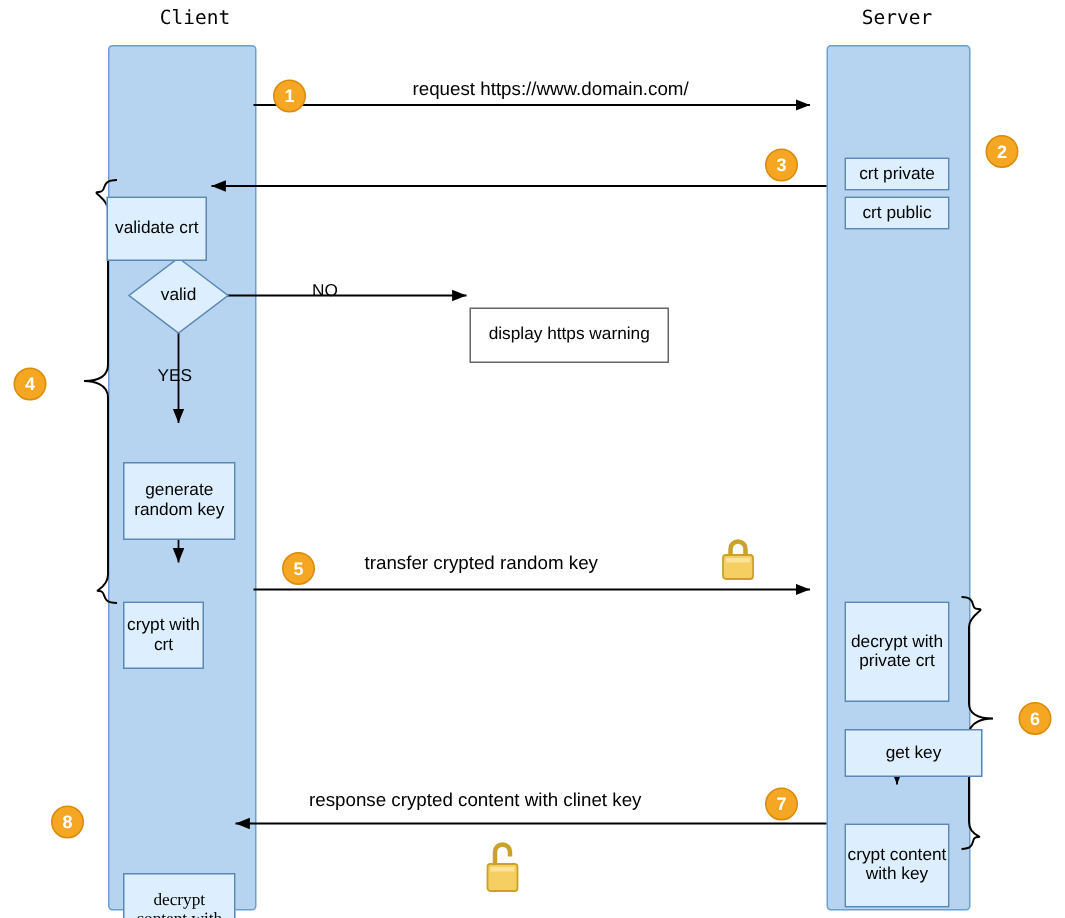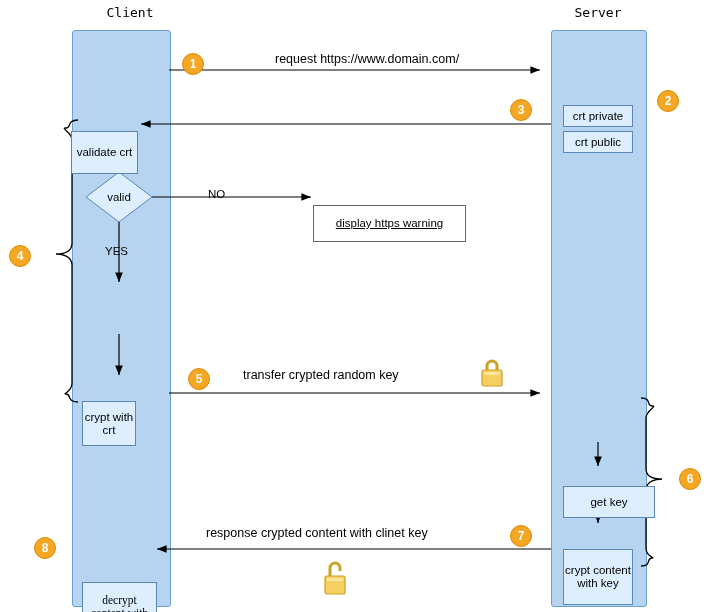--- a/index.html
+++ b/index.html
@@ -144,27 +144,29 @@
     <path d="M78,120 C66,120 72,128 66,128 C60,128 72,132 72,140 L72,243 C72,253 62,254 56,254 C62,254 72,256 72,265 L72,383 C72,392 62,394 66,394 C72,394 66,402 78,402" fill="none" stroke="#000" stroke-width="1.3"></path>
 
     <path d="M641,398 C652,398 646,406 652,406 C658,406 646,410 646,418 L646,469 C646,478 656,479 662,479 C656,479 646,481 646,490 L646,548 C646,557 656,558 652,558 C646,558 652,566 641,566" fill="none" stroke="#000" stroke-width="1.3"></path>
   </svg>
 
   <div class="diamond-wrap" style="left:86px; top:172px; width:66px; height:50px;">
     <div class="diamond-label">valid</div>
   </div>
 
   <div class="node" style="left:71px; top:105px; width:67px; height:43px;">validate crt</div>
+  <div class="node" style="left:82px; top:282px; width:75px; height:52px;">generate random key</div>
   <div class="node" style="left:82px; top:375px; width:54px; height:45px;">crypt with crt</div>
   <div class="node" style="left:82px; top:556px; width:75px; height:62px;font-family:Liberation Serif, serif;">decrypt content with key</div>
 
-  <div class="node white" style="left:313px; top:179px; width:153px; height:37px;text-decoration:underline;">display https warning</div>
+  <div class="node white" style="left:313px; top:179px; width:133px; height:37px;">display https warning</div>
 
   <div class="node" style="left:563px; top:79px; width:70px; height:22px;">crt private</div>
   <div class="node" style="left:563px; top:105px; width:70px; height:22px;">crt public</div>
+  <div class="node" style="left:563px; top:375px; width:70px; height:67px;">decrypt with private crt</div>
   <div class="node" style="left:563px; top:460px; width:92px; height:32px;">get key</div>
   <div class="node" style="left:563px; top:523px; width:70px; height:56px;">crypt content with key</div>
 
   <div class="small-label" style="left:208px; top:188px;">NO</div>
   <div class="small-label" style="left:105px; top:245px;">YES</div>
 
   <div class="msg-label" style="left:236px; top:52px;padding-left:39px;">request https://www.domain.com/</div>
   <div class="msg-label" style="left:243px; top:368px;">transfer crypted random key</div>
   <div class="msg-label" style="left:206px; top:526px;">response crypted content with clinet key</div>
 

